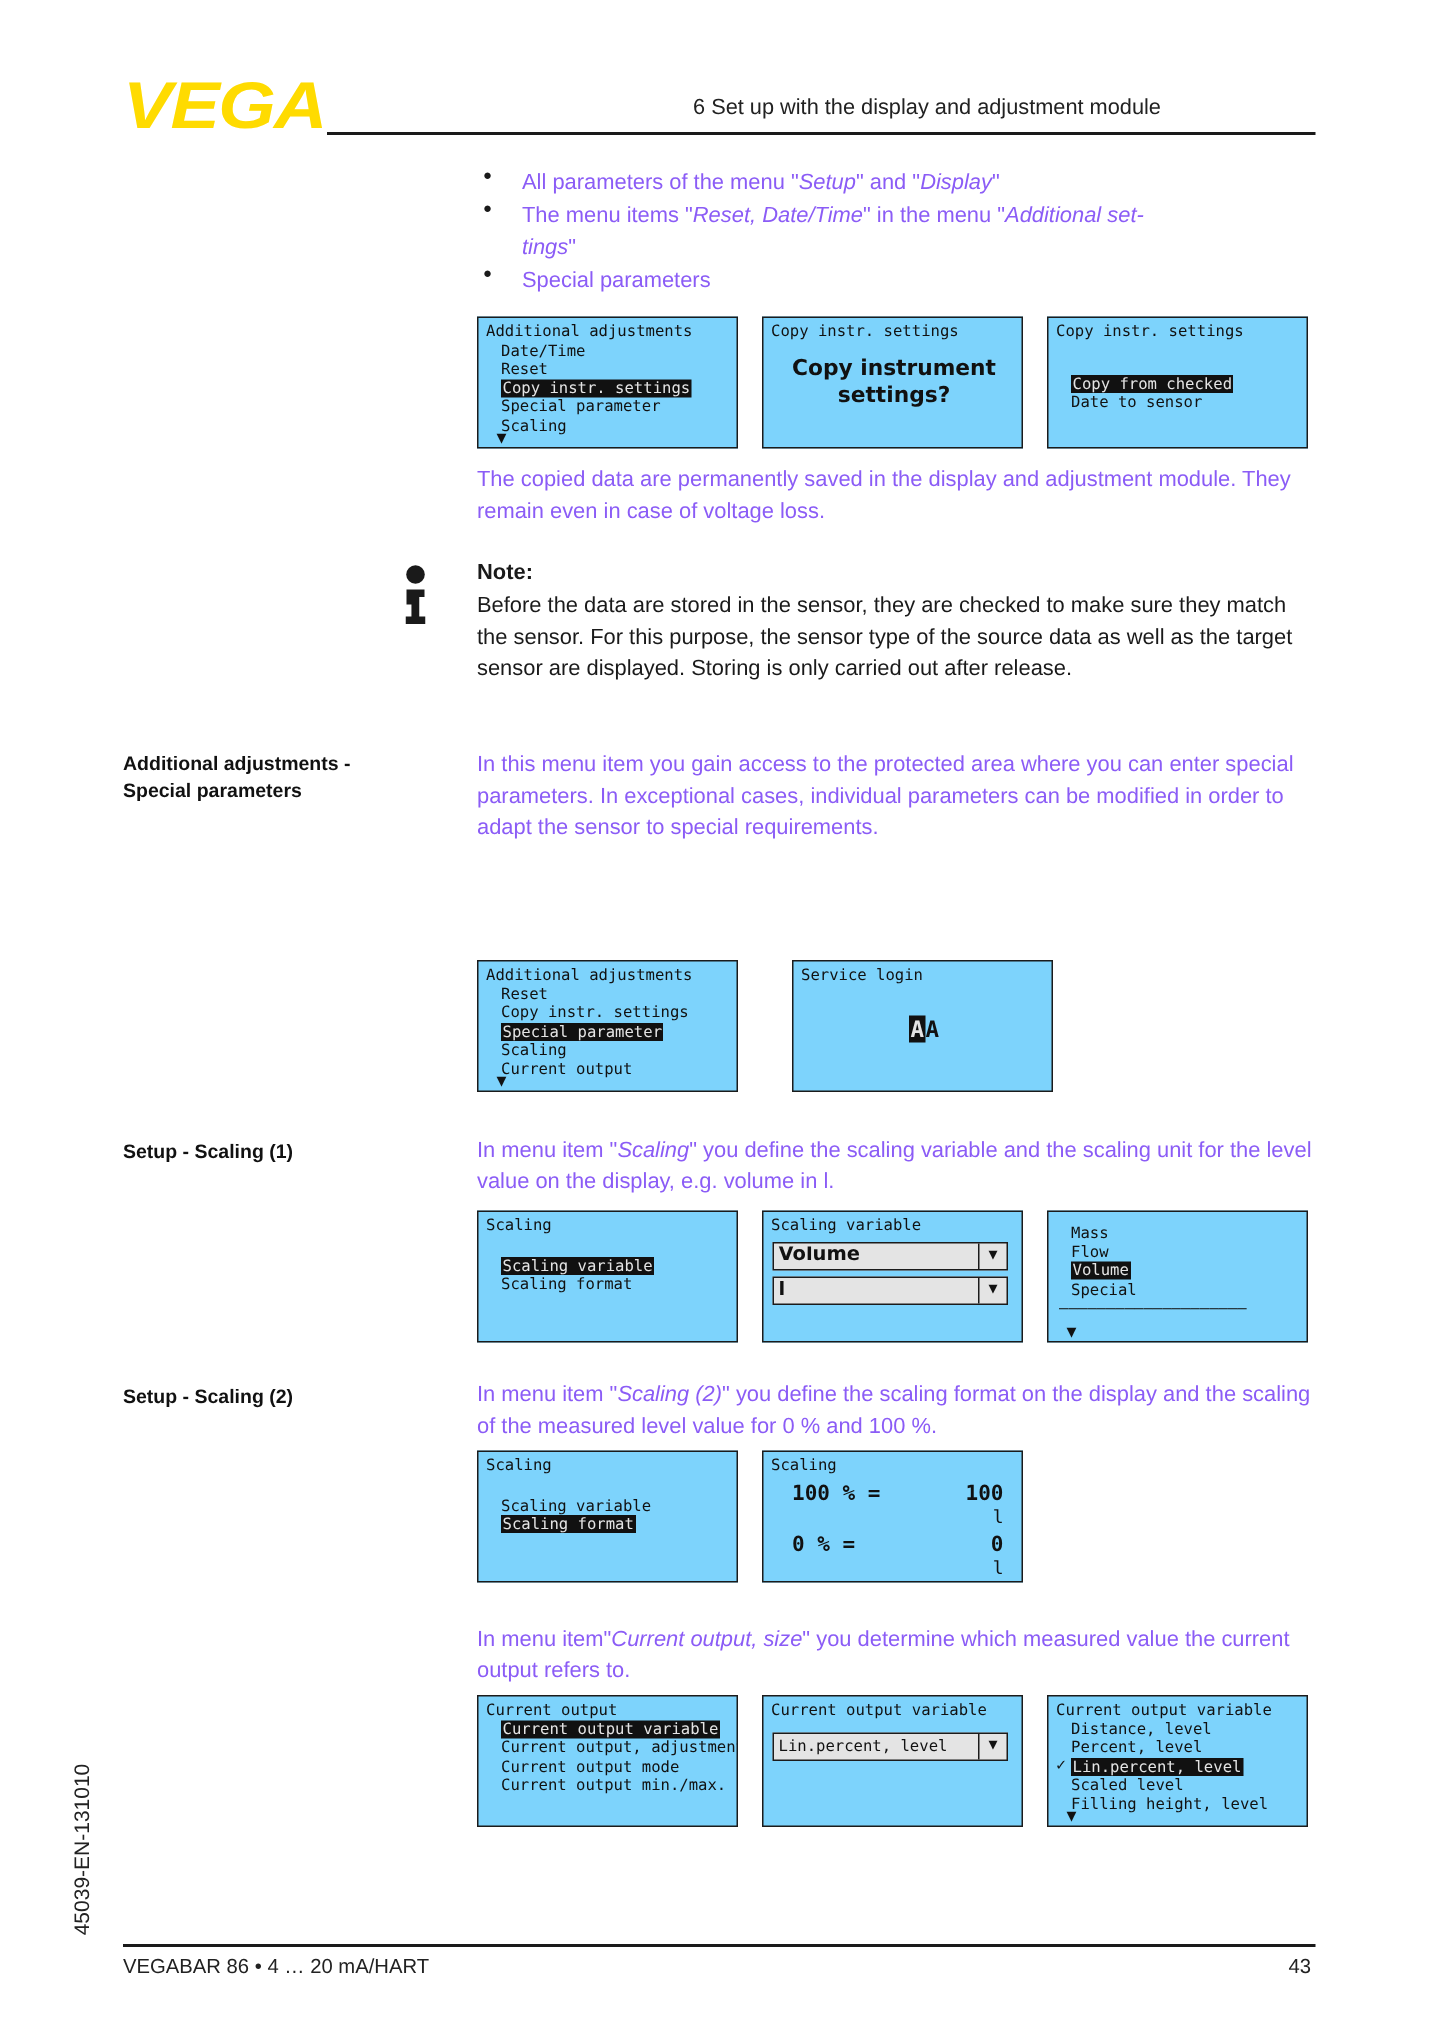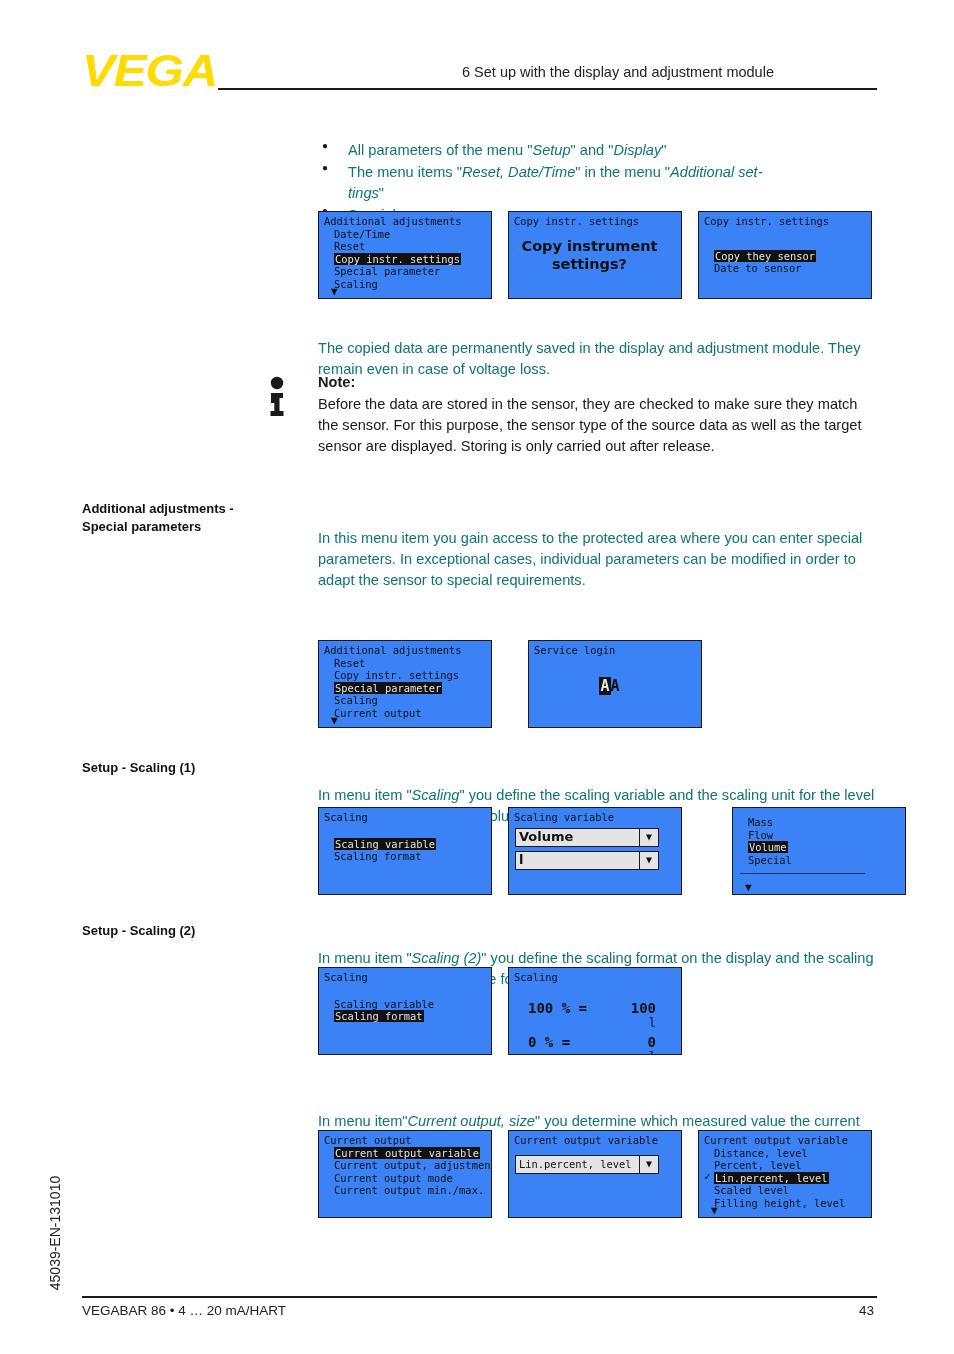--- a/index.html
+++ b/index.html
@@ -57,22 +57,21 @@
   .col-left {
     position: absolute; left: 82px;
     width: 225px;
     font-size: 13px; font-weight: bold; line-height: 1.38;
     color: #111;
   }
   .col-main {
     position: absolute; left: 318px;
     width: 560px;
     font-size: 14.6px; line-height: 1.45;
-    color: #0f766e;
-    margin-top: 28px;
+    color: #8b5cf6;
   }
   .col-main p { margin: 0 0 10px 0; }
   em { font-style: italic; }
 
   ul.bullets { list-style: none; }
   ul.bullets li {
     position: relative; padding-left: 30px; margin-bottom: 1px;
     line-height: 1.43;
   }
   ul.bullets li::before {
@@ -87,27 +86,27 @@
     position: absolute; left: 0; top: 4px;
     width: 26px; height: 44px;
   }
   .note-body { margin-left: 52px; font-size: 14.6px; line-height: 1.45; }
   .note-title { font-weight: bold; margin-bottom: 1px; }
 
   
   .lcd {
     position: absolute;
     width: 174px; height: 88px;
-    background: #3b82f6;
+    background: #7dd3fc;
     border: 1.6px solid #1b1b1b;
     font-family: "DejaVu Sans Mono", monospace;
     font-size: 10.4px;
     line-height: 12.6px;
     color: #111;
-    padding: 3px 16px 0 5px;
+    padding: 3px 3px 0 5px;
     overflow: hidden;
   }
   .lcd .row { white-space: nowrap; height: 12.6px; }
   .lcd .indent { padding-left: 10px; }
   .lcd .hl {
     background: #111; color: #e4e4e4;
     padding: 0 1px;
   }
   .lcd .arrow-down {
     position: absolute; left: 12px; bottom: 2px;
@@ -202,21 +201,21 @@
 
   <div class="lcd" style="left:508px; top:211px;">
     <div class="row">Copy instr. settings</div>
     <div class="bigtext">Copy instrument</div>
     <div class="bigtext" style="margin-top:0;">settings?</div>
   </div>
 
   <div class="lcd" style="left:698px; top:211px;">
     <div class="row">Copy instr. settings</div>
     <div class="row" style="height:22px;"></div>
-    <div class="row indent"><span class="hl">Copy they sensor</span></div>
+    <div class="row indent"><span class="hl">Copy from checked</span></div>
     <div class="row indent">Date to sensor</div>
   </div>
 
   <div class="col-main" style="top:310px;">
     <p>The copied data are permanently saved in the display and adjustment module. They remain even in case of voltage loss.</p>
   </div>
 
   <div class="note-wrap">
     <svg class="note-icon" viewBox="0 0 26 44">
       <circle cx="11" cy="7" r="6.2" fill="#1a1a1a"></circle>
@@ -267,21 +266,21 @@
     <div class="combo">
       <span class="val">Volume</span>
       <span class="caret">▼</span>
     </div>
     <div class="combo">
       <span class="val">l</span>
       <span class="caret">▼</span>
     </div>
   </div>
 
-  <div class="lcd" style="left:698px; top:807px; padding-top:8px;margin-left:34px;">
+  <div class="lcd" style="left:698px; top:807px; padding-top:8px;">
     <div class="row indent">Mass</div>
     <div class="row indent">Flow</div>
     <div class="row indent"><span class="hl">Volume</span></div>
     <div class="row indent">Special</div>
     <div class="row dashes">––––––––––––––––––––</div>
     <div class="arrow-down">▼</div>
   </div>
 
   <div class="col-left" style="top:922px;">Setup - Scaling (2)</div>
   <div class="col-main" style="top:920px;">
@@ -290,21 +289,21 @@
 
   <div class="lcd" style="left:318px; top:967px;">
     <div class="row">Scaling</div>
     <div class="row" style="height:14px;"></div>
     <div class="row indent">Scaling variable</div>
     <div class="row indent"><span class="hl">Scaling format</span></div>
   </div>
 
   <div class="lcd" style="left:508px; top:967px;">
     <div class="row">Scaling</div>
-    <div class="numline" style="margin-top:16px;">
+    <div class="numline" style="margin-top:4px;">
       <span>100 % =</span>
       <span>100</span>
     </div>
     <div class="numunit">l</div>
     <div class="numline" style="margin-top:4px;">
       <span>0 % =</span>
       <span>0</span>
     </div>
     <div class="numunit">l</div>
   </div>

